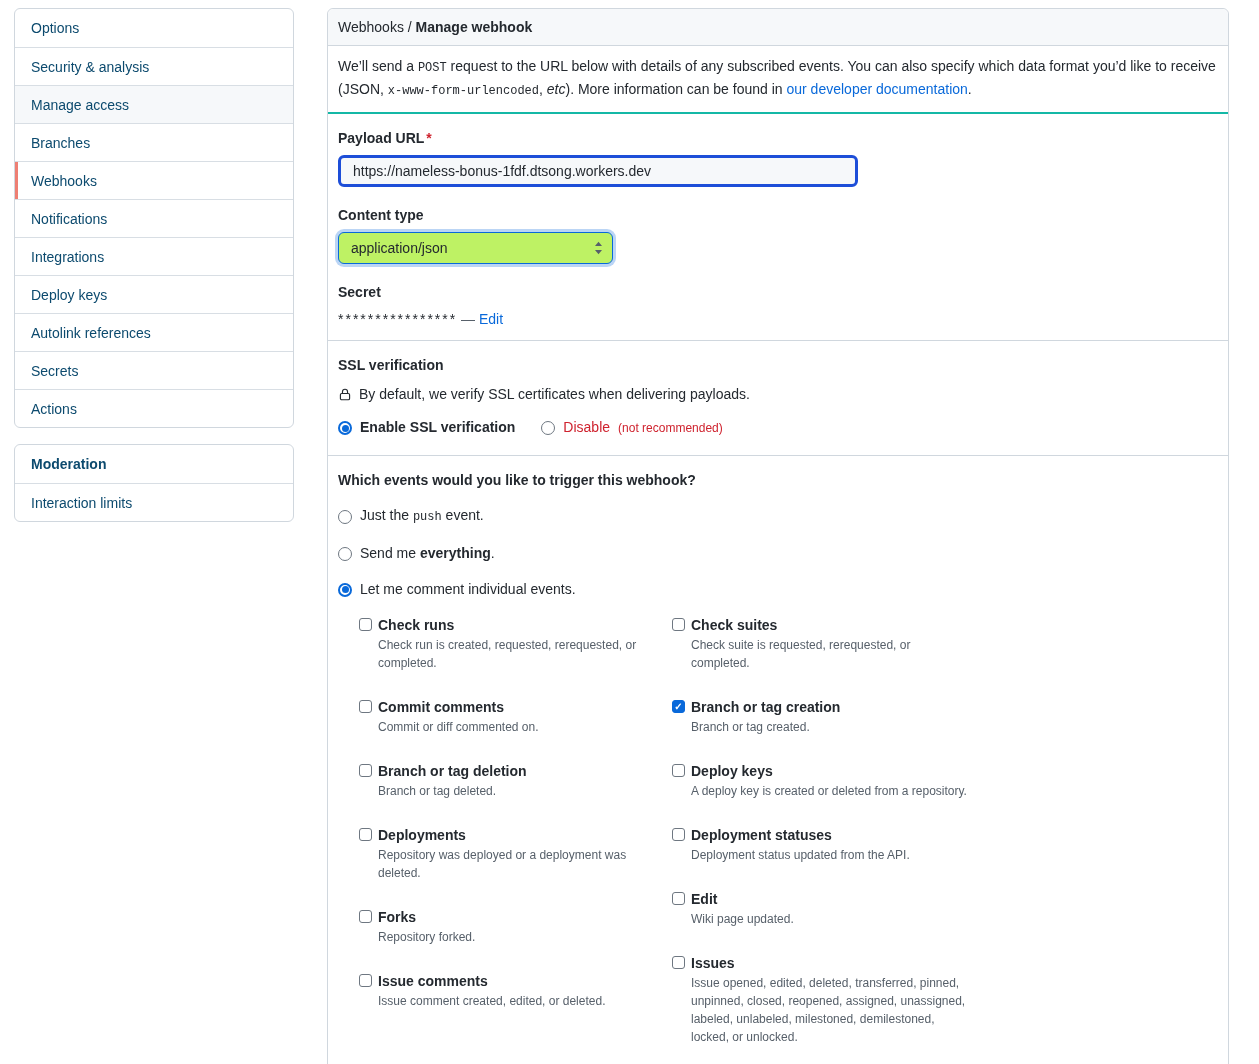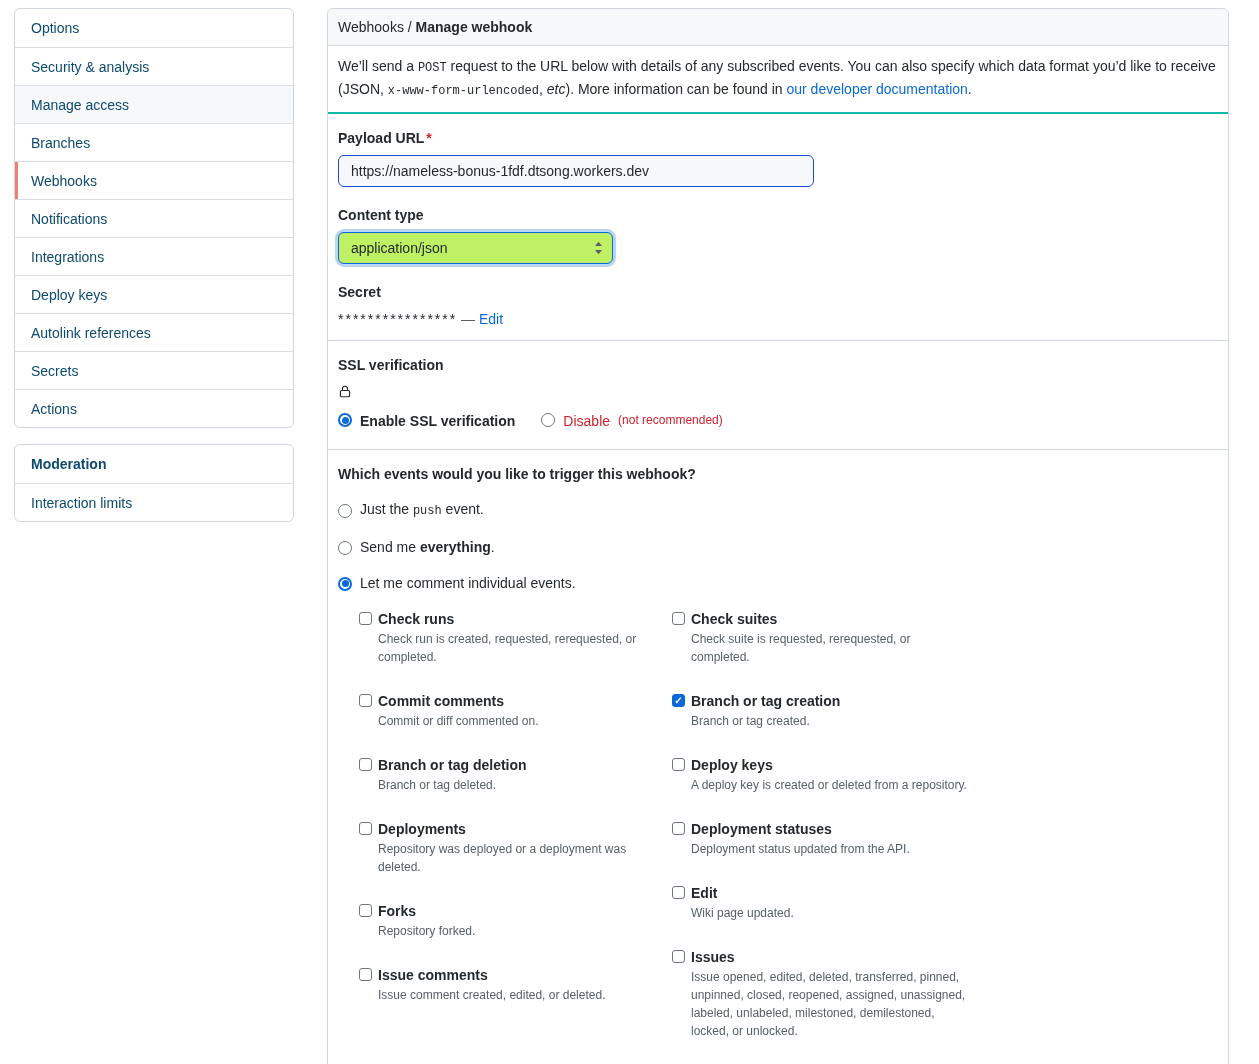--- a/index.html
+++ b/index.html
@@ -30,38 +30,38 @@
   .code { font-family:"Liberation Mono", monospace; font-size:12px; }
   .em { font-style:italic; }
   .link { color:#0969da; text-decoration:none; cursor:pointer; }
 
   
   .section-form { padding:14px 10px 10px; border-bottom:1px solid #d0d7de; }
   .form-group + .form-group { margin-top:18px; }
   .form-label { display:block; font-size:14px; font-weight:700; line-height:21px;
     margin-bottom:6px; }
   .req { color:#cf222e; margin-left:2px; }
-  .text-input { width:476px; height:32px; padding:5px 12px; font-size:14px;
-    color:#24292f; background:#f6f8fa; border:1px solid #1d4ed8; border-radius:6px;
+  .text-input { width:520px; height:32px; padding:5px 12px; font-size:14px;
+    color:#24292f; background:#f6f8fa; border:3px solid #1d4ed8; border-radius:6px;
     font-family:"Liberation Sans", sans-serif; outline:none; }
   .select-box { width:275px; height:32px; background:#bef264; border:1px solid #0969da;
     box-shadow:0 0 0 3px rgba(9,105,218,0.28); border-radius:6px; display:flex;
     align-items:center; justify-content:space-between; padding:0 9px 0 12px;
     font-size:14px; cursor:pointer; }
   .secret-row { font-size:14px; line-height:21px; }
   .secret-stars { letter-spacing:2px; }
   .secret-dash { color:#57606a; }
 
   
   .section-ssl { padding:14px 10px 20px; border-bottom:1px solid #d0d7de; }
   .ssl-heading { font-size:14px; font-weight:700; line-height:21px; margin-bottom:8px; }
   .lock-row { display:flex; align-items:center; gap:7px; font-size:14px;
     line-height:21px; margin-bottom:14px; }
   .ssl-radios { display:flex; align-items:center; gap:26px; font-size:14px; }
-  .radio-pair { display:flex; align-items:flex-start; gap:8px; cursor:pointer; }
+  .radio-pair { display:flex; align-items:flex-end; gap:8px; cursor:pointer; }
   .bold { font-weight:700; }
   .danger { color:#cf222e; }
   .small-note { font-size:12px; }
 
   
   .radio { width:14px; height:14px; border-radius:50%; border:1px solid #6e7781;
     background:#fff; flex:none; position:relative; cursor:pointer; }
   .radio.checked { border:2px solid #0969da; }
   .radio.checked::after { content:""; position:absolute; left:50%; top:50%;
     width:7px; height:7px; margin:-3.5px 0 0 -3.5px; border-radius:50%;
@@ -151,20 +151,21 @@
 
     <div class="section-ssl">
       <div class="ssl-heading">SSL verification</div>
       <div class="lock-row">
         <span class="icon">
           <svg width="14" height="15" viewBox="0 0 16 16" fill="none" stroke="#24292f" stroke-width="1.3">
               <rect x="2.75" y="6.9" width="10.5" height="7.1" rx="1.5"></rect>
               <path d="M5.1 6.9V4.9a2.9 2.9 0 0 1 5.8 0v2"></path>
             </svg>
         </span>
+        <span>By default, we verify SSL certificates when delivering payloads.</span>
       </div>
       <div class="ssl-radios">
         <span class="radio-pair">
           <span class="radio checked"></span>
           <span class="bold">Enable SSL verification</span>
         </span>
         <span class="radio-pair">
           <span class="radio"></span>
           <span class="danger">Disable</span>
           <span class="danger small-note">(not recommended)</span>

